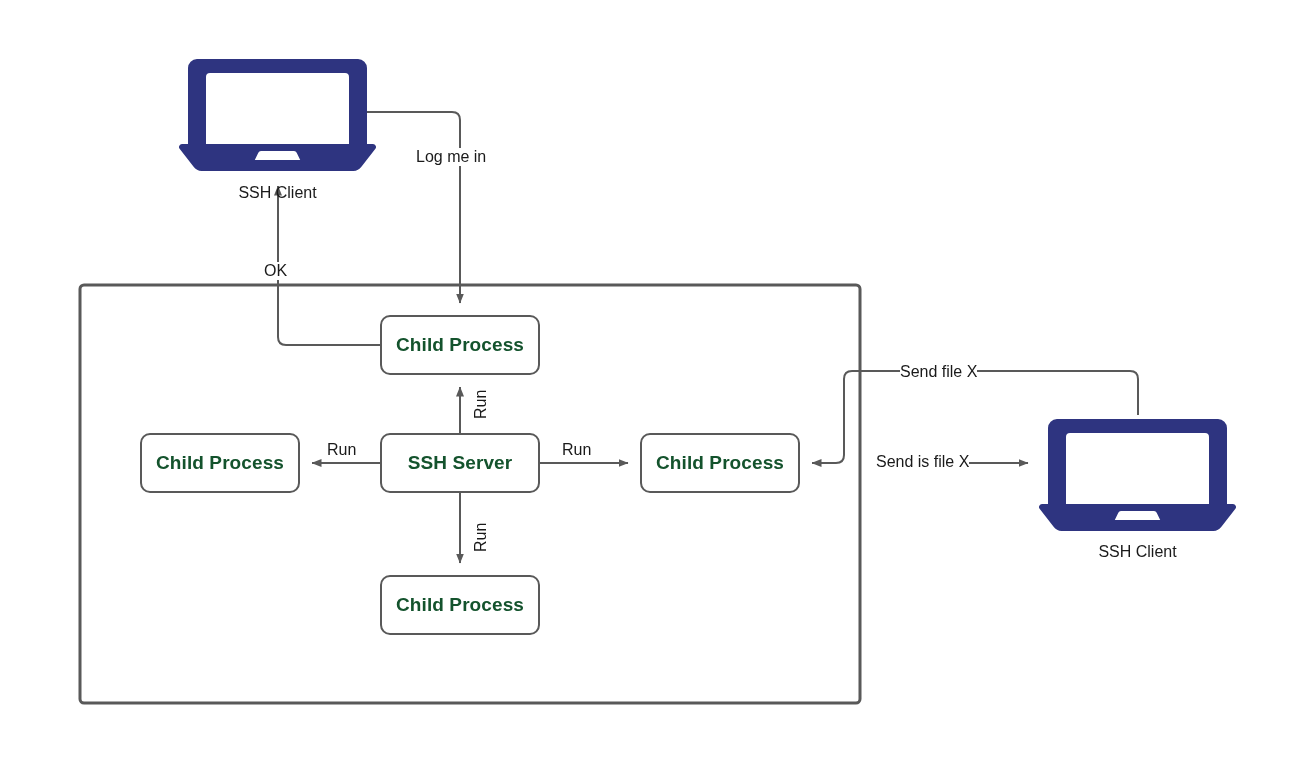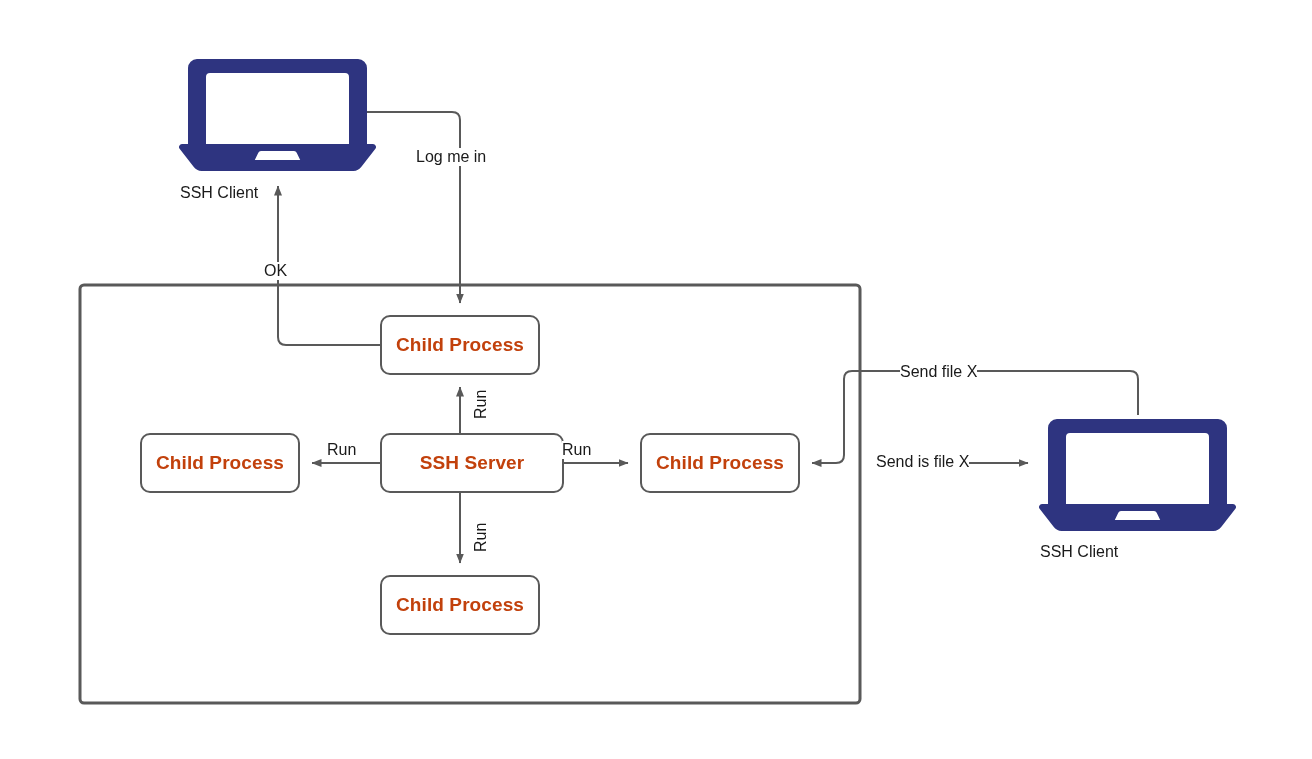--- a/index.html
+++ b/index.html
@@ -29,21 +29,21 @@
     box-sizing: border-box;
     border: 2px solid #595959;
     border-radius: 10px;
     background: #ffffff;
     display: flex;
     align-items: center;
     justify-content: center;
     font-family: "Liberation Sans", sans-serif;
     font-weight: bold;
     font-size: 19px;
-    color: #c2410c;
+    color: #14532d;
     letter-spacing: 0.1px;
     white-space: nowrap;
   }
   .edge-label {
     position: absolute;
     font-family: "Liberation Sans", sans-serif;
     font-size: 16px;
     color: #1a1a1a;
     white-space: nowrap;
     background: #ffffff;
@@ -55,21 +55,21 @@
   .edge-label.vertical {
     transform: rotate(-90deg);
     transform-origin: left top;
   }
   .device-label {
     position: absolute;
     font-family: "Liberation Sans", sans-serif;
     font-size: 16px;
     color: #1a1a1a;
     white-space: nowrap;
-    text-align: left;
+    text-align: center;
   }
 </style>
 </head>
 <body>
 
 <div id="canvas">
 
   <svg id="diagram-svg" viewBox="0 0 1312 759" xmlns="http://www.w3.org/2000/svg">
     <defs>
       <marker id="arrow" markerWidth="10" markerHeight="8" refX="9.5" refY="4" orient="auto" markerUnits="userSpaceOnUse">
@@ -105,21 +105,21 @@
       <path d="M1057,419 h161 a9,9 0 0 1 9,9 v76 h-18 v-67 a4,4 0 0 0 -4,-4 h-135 a4,4 0 0 0 -4,4 v67 h-18 v-76 a9,9 0 0 1 9,-9 z" fill="#2e3480"></path>
       <path d="M1042,504 h191 a3,3 0 0 1 2.4,4.8 l-14,18 a10,10 0 0 1 -8,4.2 h-151.8 a10,10 0 0 1 -8,-4.2 l-14,-18 a3,3 0 0 1 2.4,-4.8 z" fill="#2e3480"></path>
       <path d="M1121,511 h33 a3,3 0 0 1 2.7,1.8 l3.5,7.2 h-45.4 l3.5,-7.2 a3,3 0 0 1 2.7,-1.8 z" fill="#ffffff"></path>
     </g>
   </svg>
 
   <div class="node-box" style="left:380px; top:315px; width:160px; height:60px;">Child Process</div>
 
   <div class="node-box" style="left:140px; top:433px; width:160px; height:60px;">Child Process</div>
 
-  <div class="node-box" style="left:380px; top:433px; width:184px; height:60px;">SSH Server</div>
+  <div class="node-box" style="left:380px; top:433px; width:160px; height:60px;">SSH Server</div>
 
   <div class="node-box" style="left:640px; top:433px; width:160px; height:60px;">Child Process</div>
 
   <div class="node-box" style="left:380px; top:575px; width:160px; height:60px;">Child Process</div>
 
   <div class="edge-label bold" style="left:416px; top:148px;">Log me in</div>
 
   <div class="edge-label bold" style="left:264px; top:262px;">OK</div>
 
   <div class="edge-label vertical" style="left:472px; top:419px;">Run</div>

